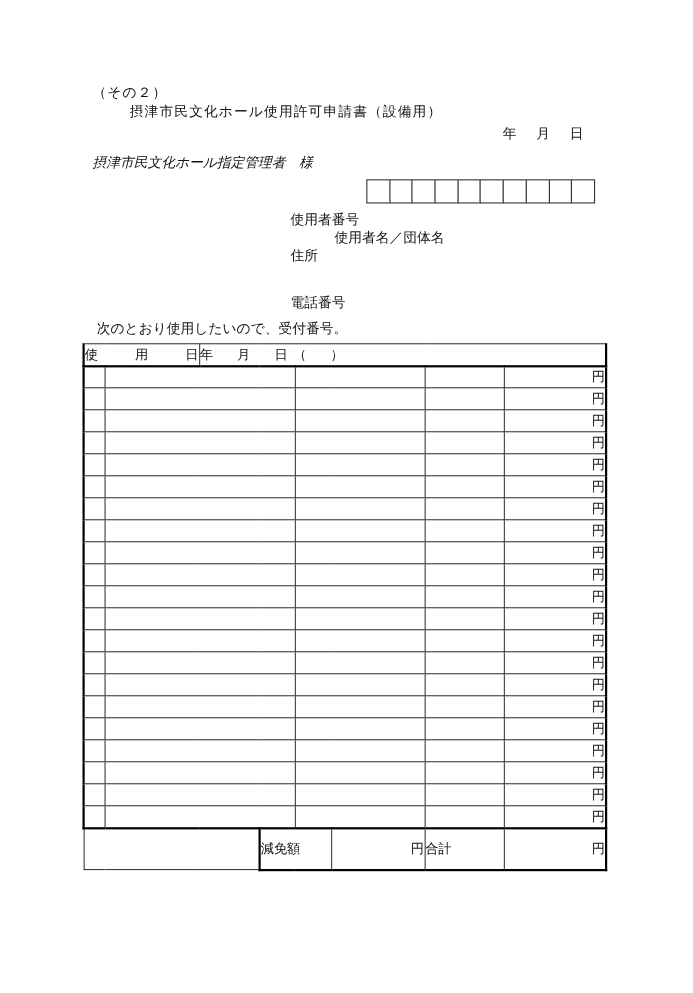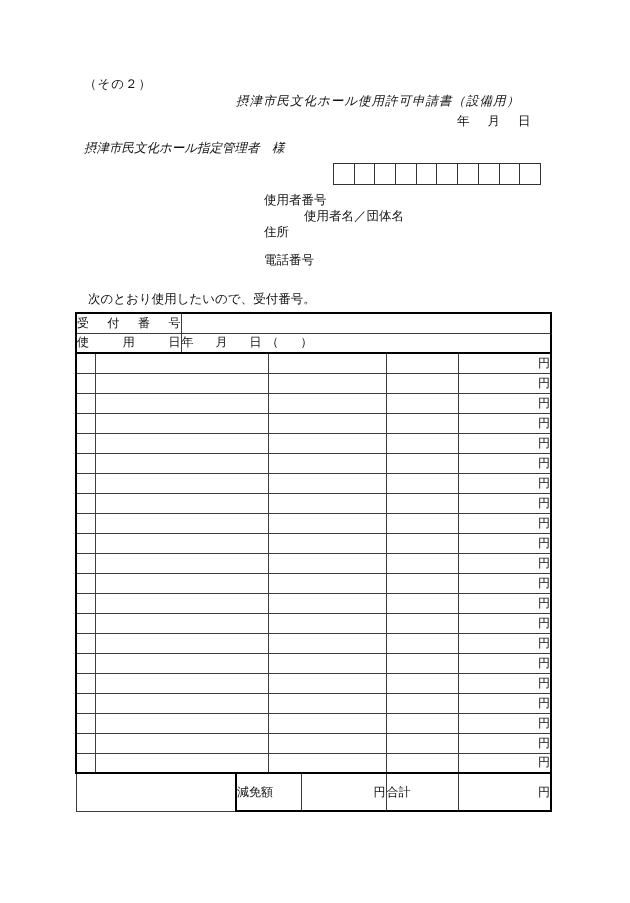--- a/index.html
+++ b/index.html
@@ -8,30 +8,30 @@
     width: 630px; height: 903px;
     position: relative;
     font-family: "Liberation Serif", "DejaVu Serif", serif;
     color: #111111;
     font-size: 12.5px;
   }
   .abs { position: absolute; }
 
   
   .corner-note { left: 84px; top: 76px; letter-spacing: 1px; }
-  .doc-title { left: 0; top: 93px; width: 520px; text-align: right; letter-spacing: 1px; font-style: italic; }
+  .doc-title { left: 0; top: 93px; width: 520px; text-align: center; letter-spacing: 1px; }
   .date-line { left: 457px; top: 113px; display: flex; gap: 18px; }
   .addressee { left: 84px; top: 140px; font-style: italic; }
 
   
   .field-label { position: absolute; left: 264px; }
   .f-usernum   { top: 168px; margin-top: 24px; }
   .f-username  { top: 208px; margin-left: 40px; }
   .f-address   { top: 224px; }
-  .f-phone     { top: 252px; }
+  .f-phone     { top: 267px; }
 
   .ubox-row { left: 333px; top: 163px; display: flex; }
   .ubox {
     width: 21.7px; height: 22px;
     border: 1px solid #333; margin-left: -1px;
     background: #fff;
   }
   .ubox:first-child { margin-left: 0; }
 
   .intro { left: 88px; top: 291px; }
@@ -104,24 +104,20 @@
     <col style="width:19px">
       <col style="width:86px">
       <col style="width:55px">
       <col style="width:32px">
     <col style="width:33px">
       <col style="width:85px">
       <col style="width:72px">
       <col style="width:93px">
   </colgroup>
   <tbody>
-      <tr class="r-info">
-    <td colspan="2" class="jlabel bt bl">受付番号</td>
-    <td colspan="6" class="bt br"></td>
-  </tr>
   <tr class="r-info">
     <td colspan="2" class="jlabel bl bb">使用日</td>
     <td colspan="6" class="center br bb" style="letter-spacing:5px;">年　月　日（　）</td>
   </tr>
   </tbody>
     <tbody id="equipment-body">
       <tr class="r-body">
         <td class="bl"></td>
         <td colspan="3"></td>
         <td colspan="2"></td>

